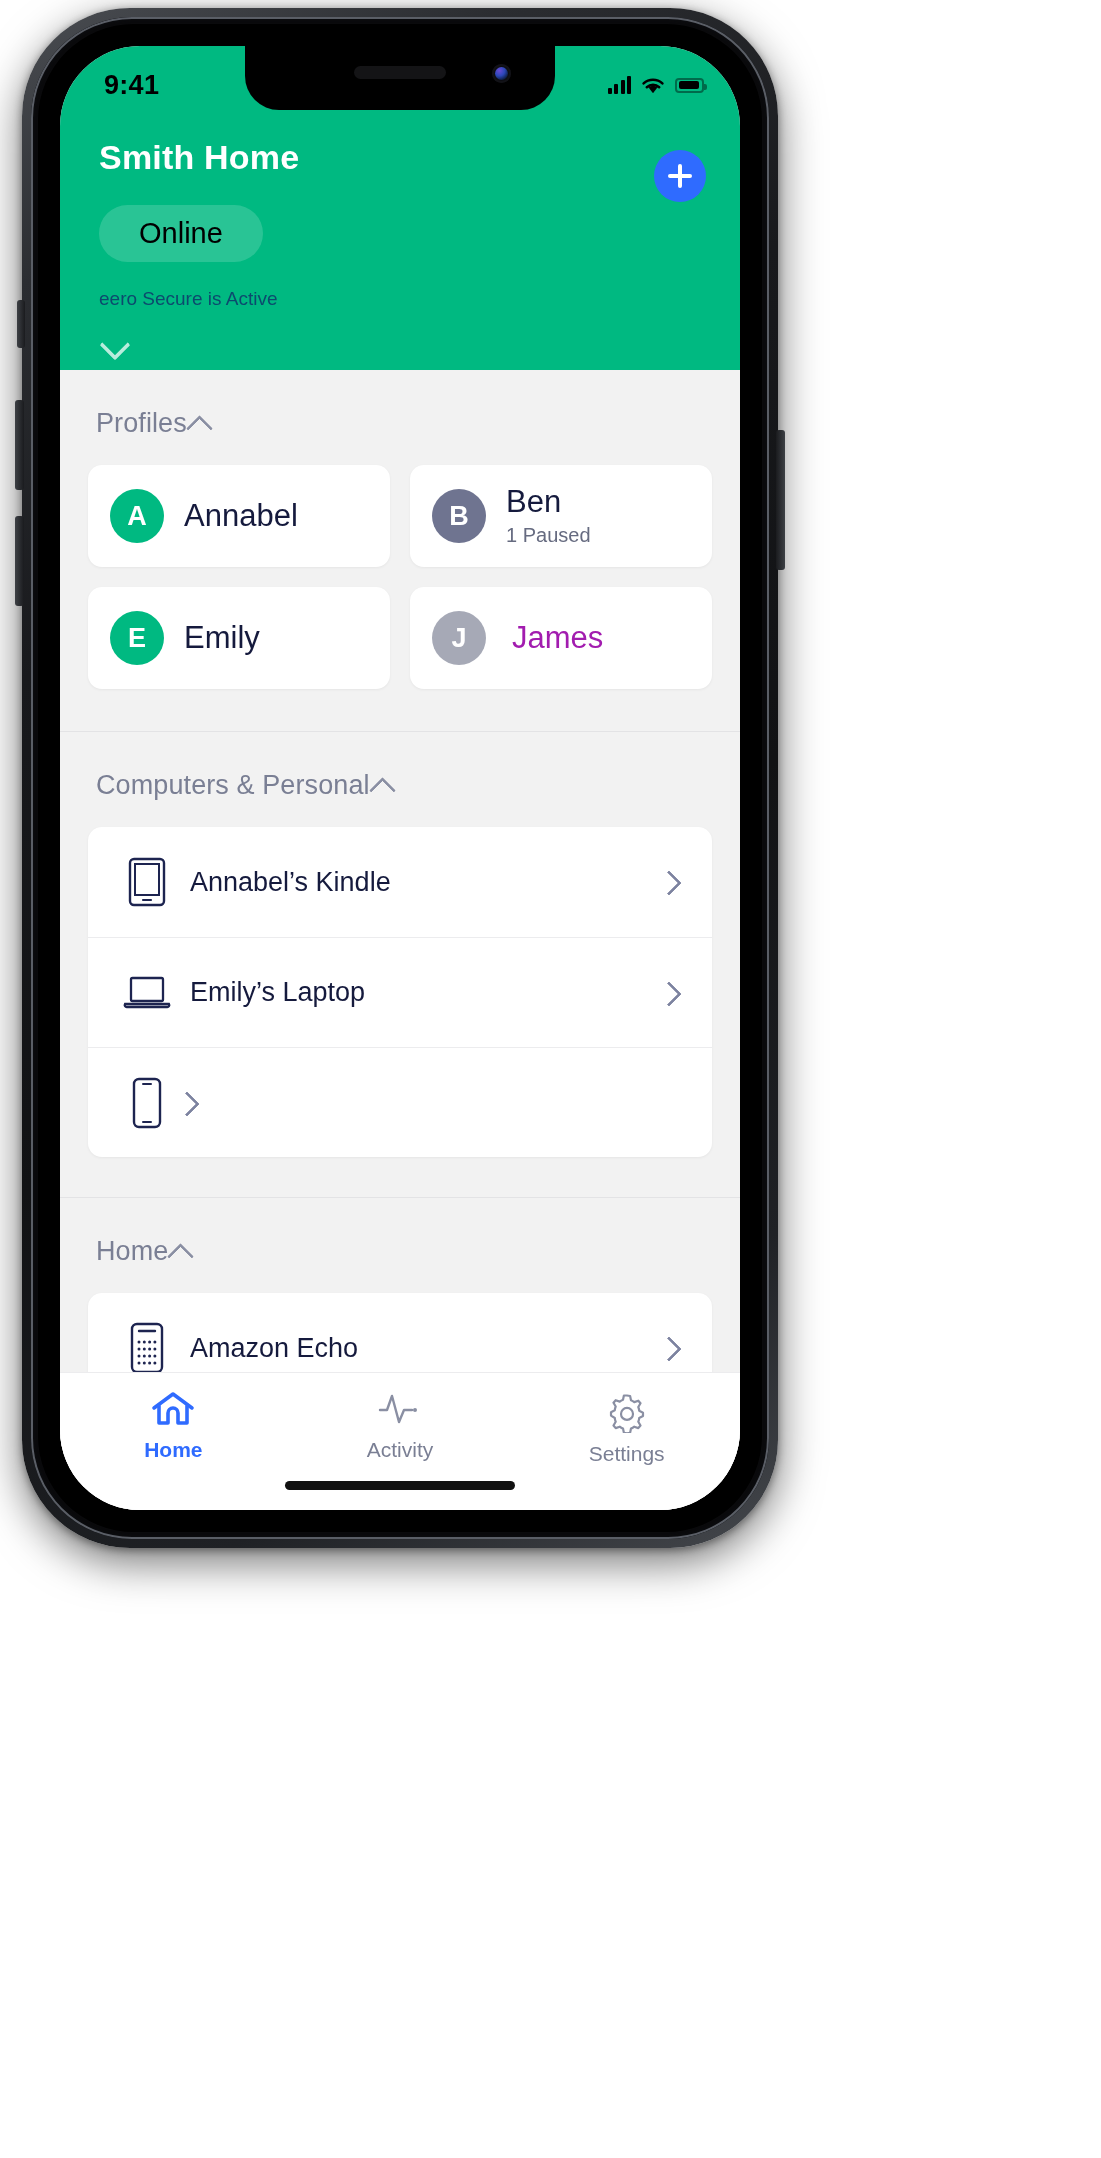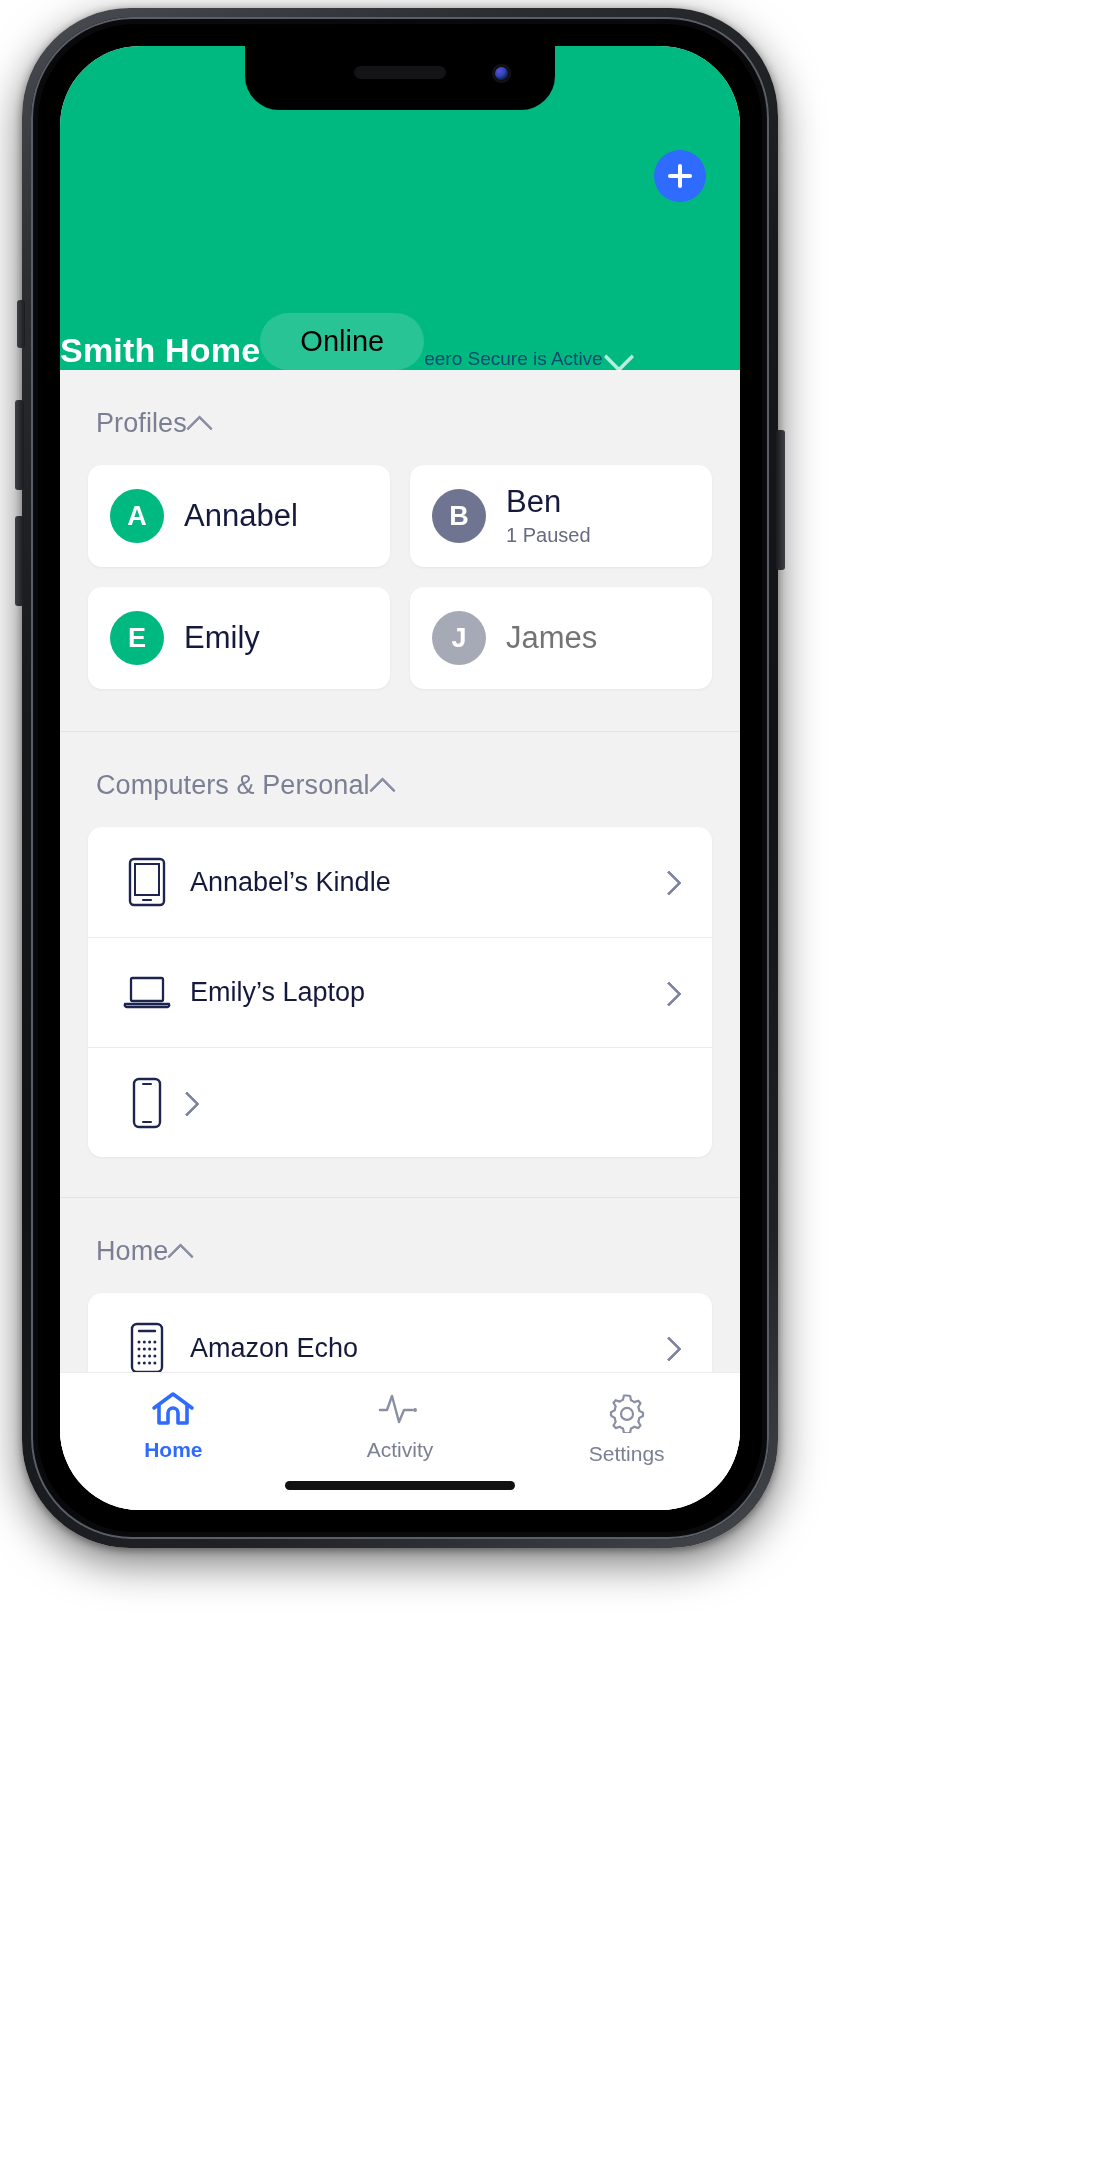--- a/index.html
+++ b/index.html
@@ -83,22 +83,22 @@
   .batt::after{
     content:""; position:absolute; right:-4.5px; top:4px;
     width:2.5px; height:6px; border-radius:0 2px 2px 0; background:rgba(0,0,0,.42);
   }
   .batt span{ display:block; height:100%; width:92%; background:#000; border-radius:2px; }
 
   
   .header{
     position:absolute; top:0; left:0; width:100%; height:324px;
     background:#00b981;
-    display:flex; align-items:flex-end;
-    padding-top:92px; z-index:20;
+    display:flex; flex-direction:column; align-items:flex-start;
+    padding-top:92px; z-index:20;padding-left:39px;
   }
   .header-title{
     font-size:34px; font-weight:700; color:#fff; letter-spacing:.2px;
   }
   .plus-btn{
     position:absolute; right:34px; top:104px;
     width:52px; height:52px; border-radius:50%;
     background:#2f6bff; border:none; cursor:pointer;
     display:flex; align-items:center; justify-content:center;
   }
@@ -159,21 +159,21 @@
   .avatar{
     width:54px; height:54px; border-radius:50%;
     display:flex; align-items:center; justify-content:center;
     color:#fff; font-size:27px; font-weight:700; flex:0 0 auto;
   }
   .av-green{ background:#00b981; }
   .av-slate{ background:#6f7490; }
   .av-gray{ background:#a6a9b6; }
   .pf-text{ display:flex; flex-direction:column; justify-content:center; }
   .pf-name{ font-size:31px; color:#151a3d; font-weight:400; line-height:1.1; }
-  .pf-name.muted{ color:#737373; }
+  .pf-name.muted{ color:#a21caf;margin-left:6px; }
   .pf-sub{ font-size:20px; color:#666b80; margin-top:4px; }
 
   
   .device-list{
     background:#fff; border-radius:14px; margin:0 28px 40px 28px;
     box-shadow:0 1px 3px rgba(0,0,0,.055); overflow:hidden;
   }
   .device-row{
     display:flex; align-items:center; height:110px; padding:0 26px 0 30px;
     cursor:pointer;
@@ -219,20 +219,39 @@
   <div class="btn-side btn-voldn"></div>
   <div class="btn-side btn-power"></div>
 
   <div class="screen">
 
     <div class="notch">
       <div class="speaker"></div>
       <div class="camera"></div>
     </div>
 
+    <div class="statusbar">
+      <div class="sb-time">9:41</div>
+      <div class="sb-right">
+        <div class="bars">
+          <i></i>
+            <i></i>
+            <i></i>
+            <i></i>
+        </div>
+        <svg width="26" height="19" viewBox="0 0 26 19">
+          <path d="M13 17.2 L8.6 11.6 a7 7 0 0 1 8.8 0 Z" fill="#000"></path>
+          <path d="M3.6 7.4 a14 14 0 0 1 18.8 0" stroke="#000" stroke-width="2.6" fill="none" stroke-linecap="round"></path>
+          <path d="M6.8 11.2 a9.4 9.4 0 0 1 12.4 0" stroke="#000" stroke-width="2.6" fill="none" stroke-linecap="round"></path>
+        </svg>
+        <div class="batt">
+            <span></span>
+          </div>
+      </div>
+    </div>
 
     <div class="header">
       <div class="header-title">Smith Home</div>
       <button class="plus-btn"></button>
       <div class="status-pill">Online</div>
       <div class="secure-text">eero Secure is Active</div>
       <div class="chev-down"></div>
     </div>
 
     <div class="body-scroll">

